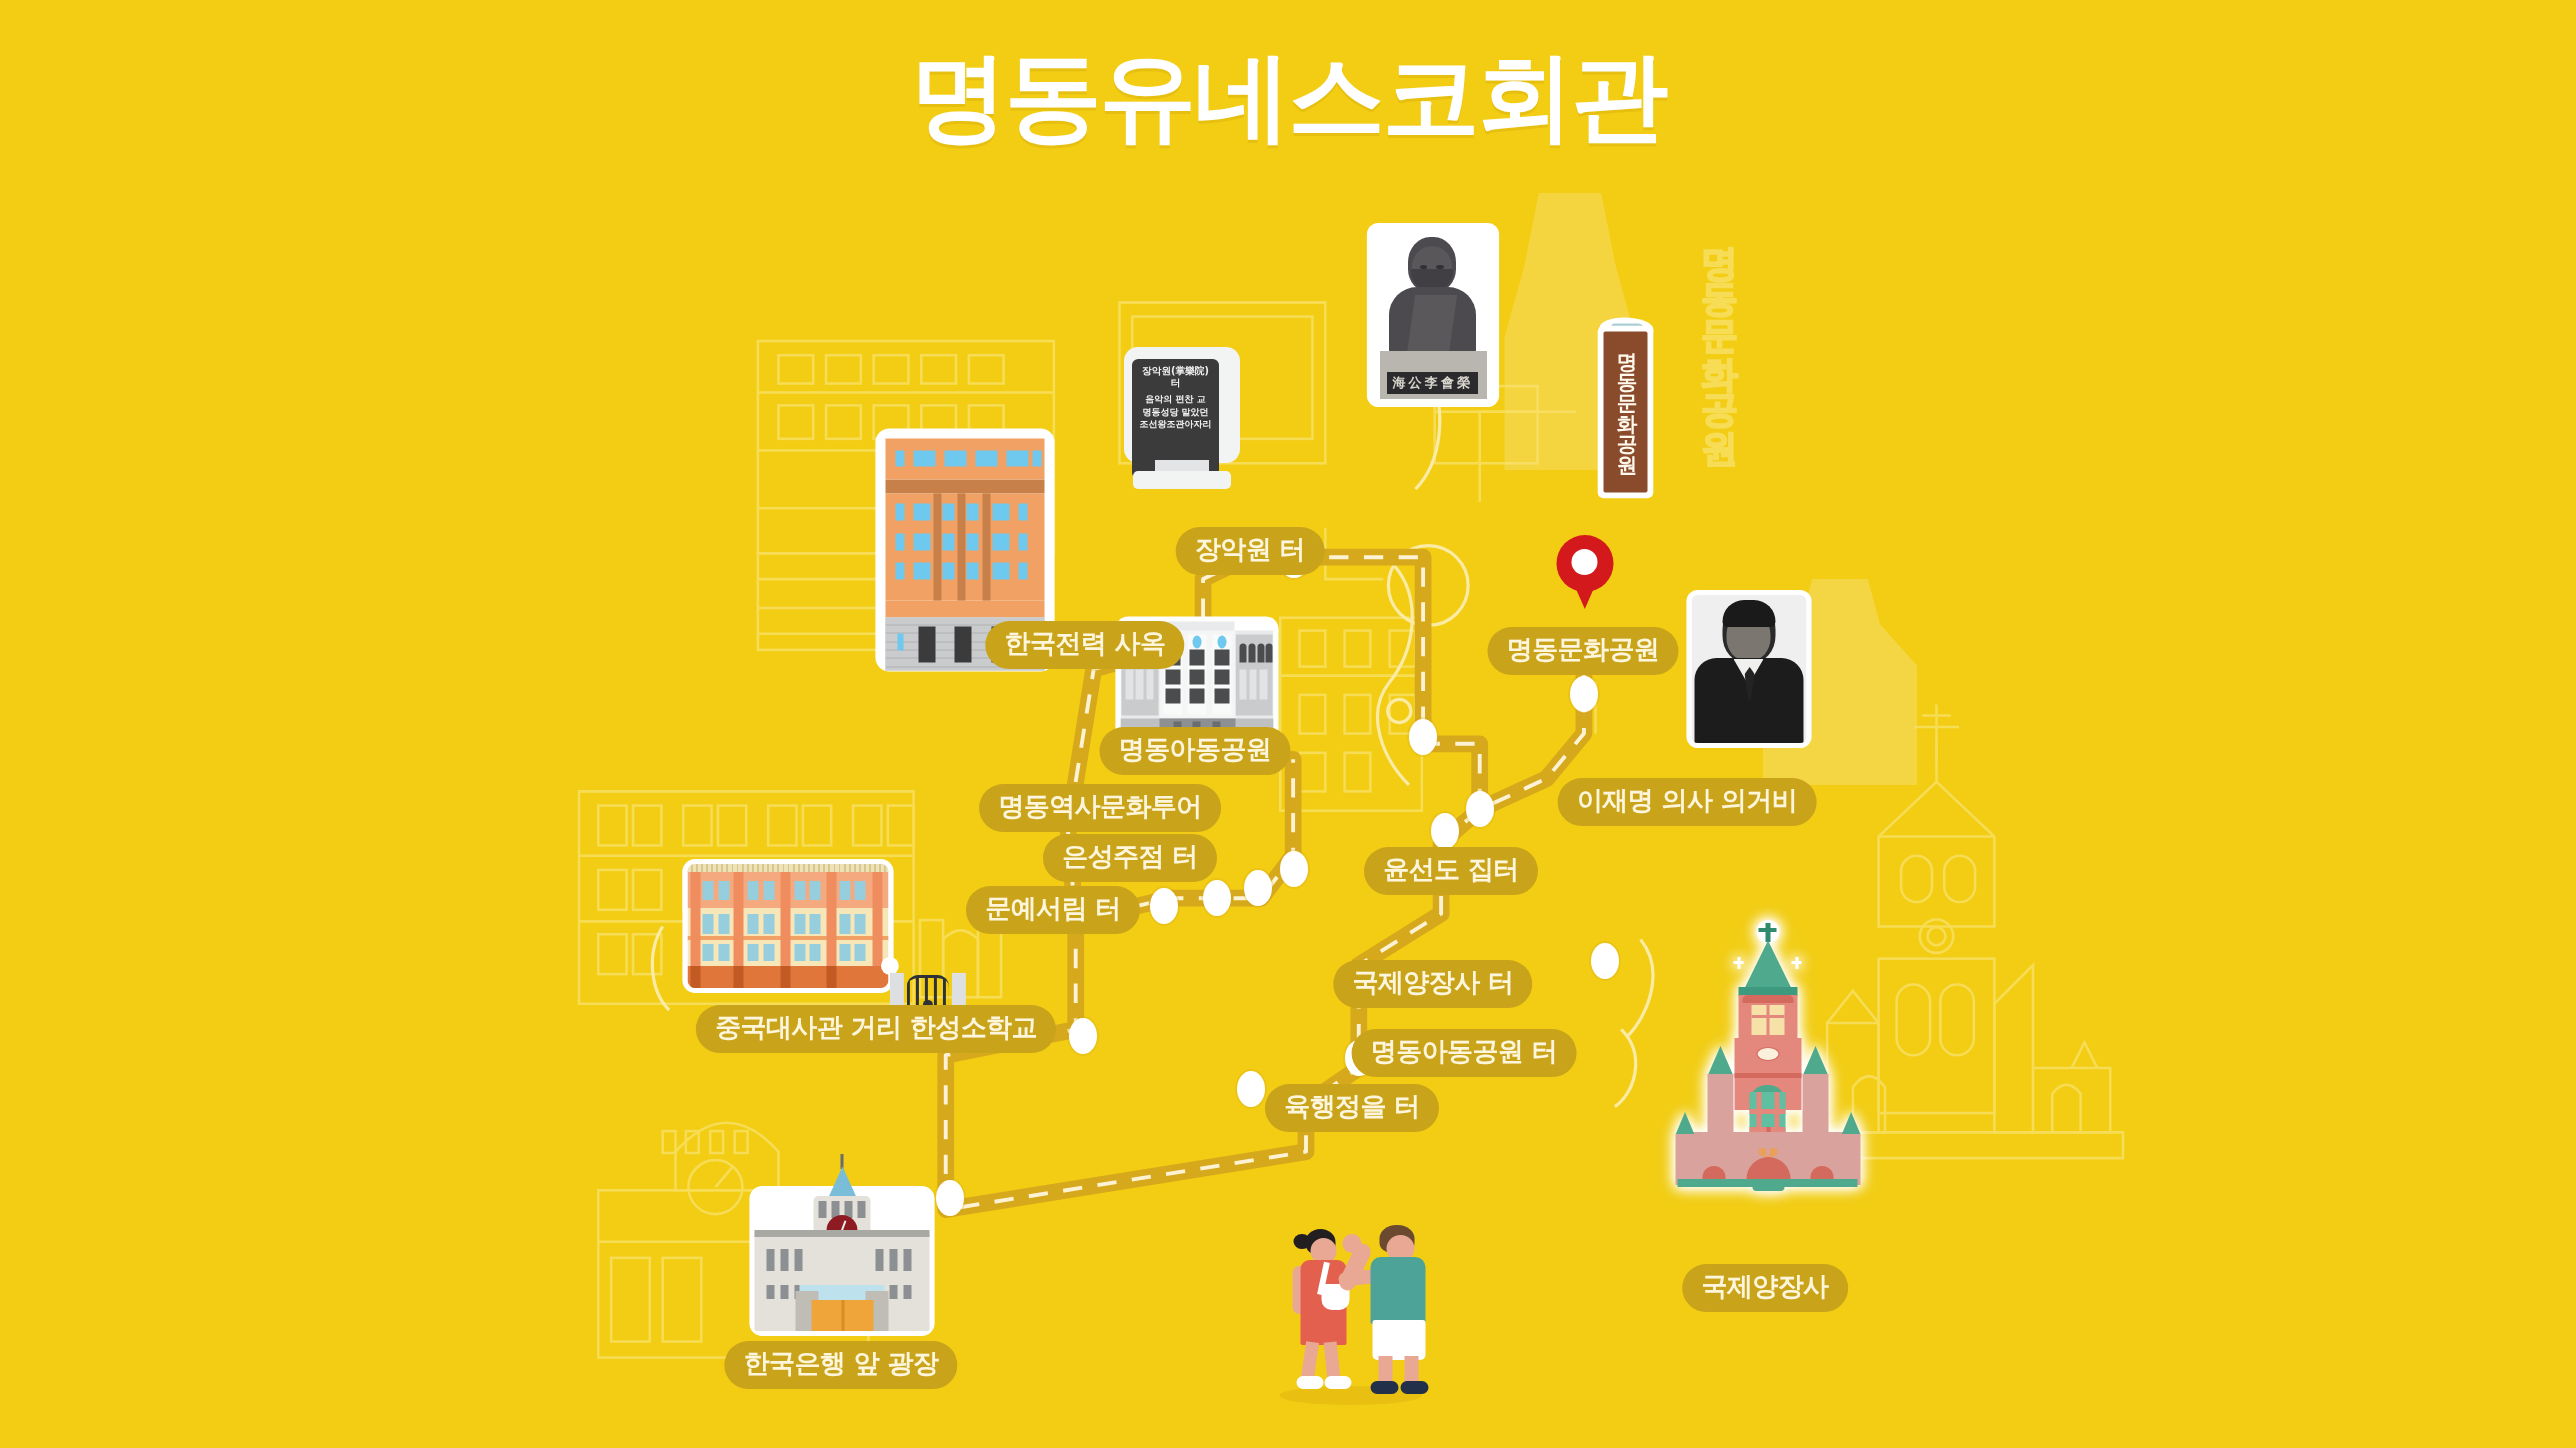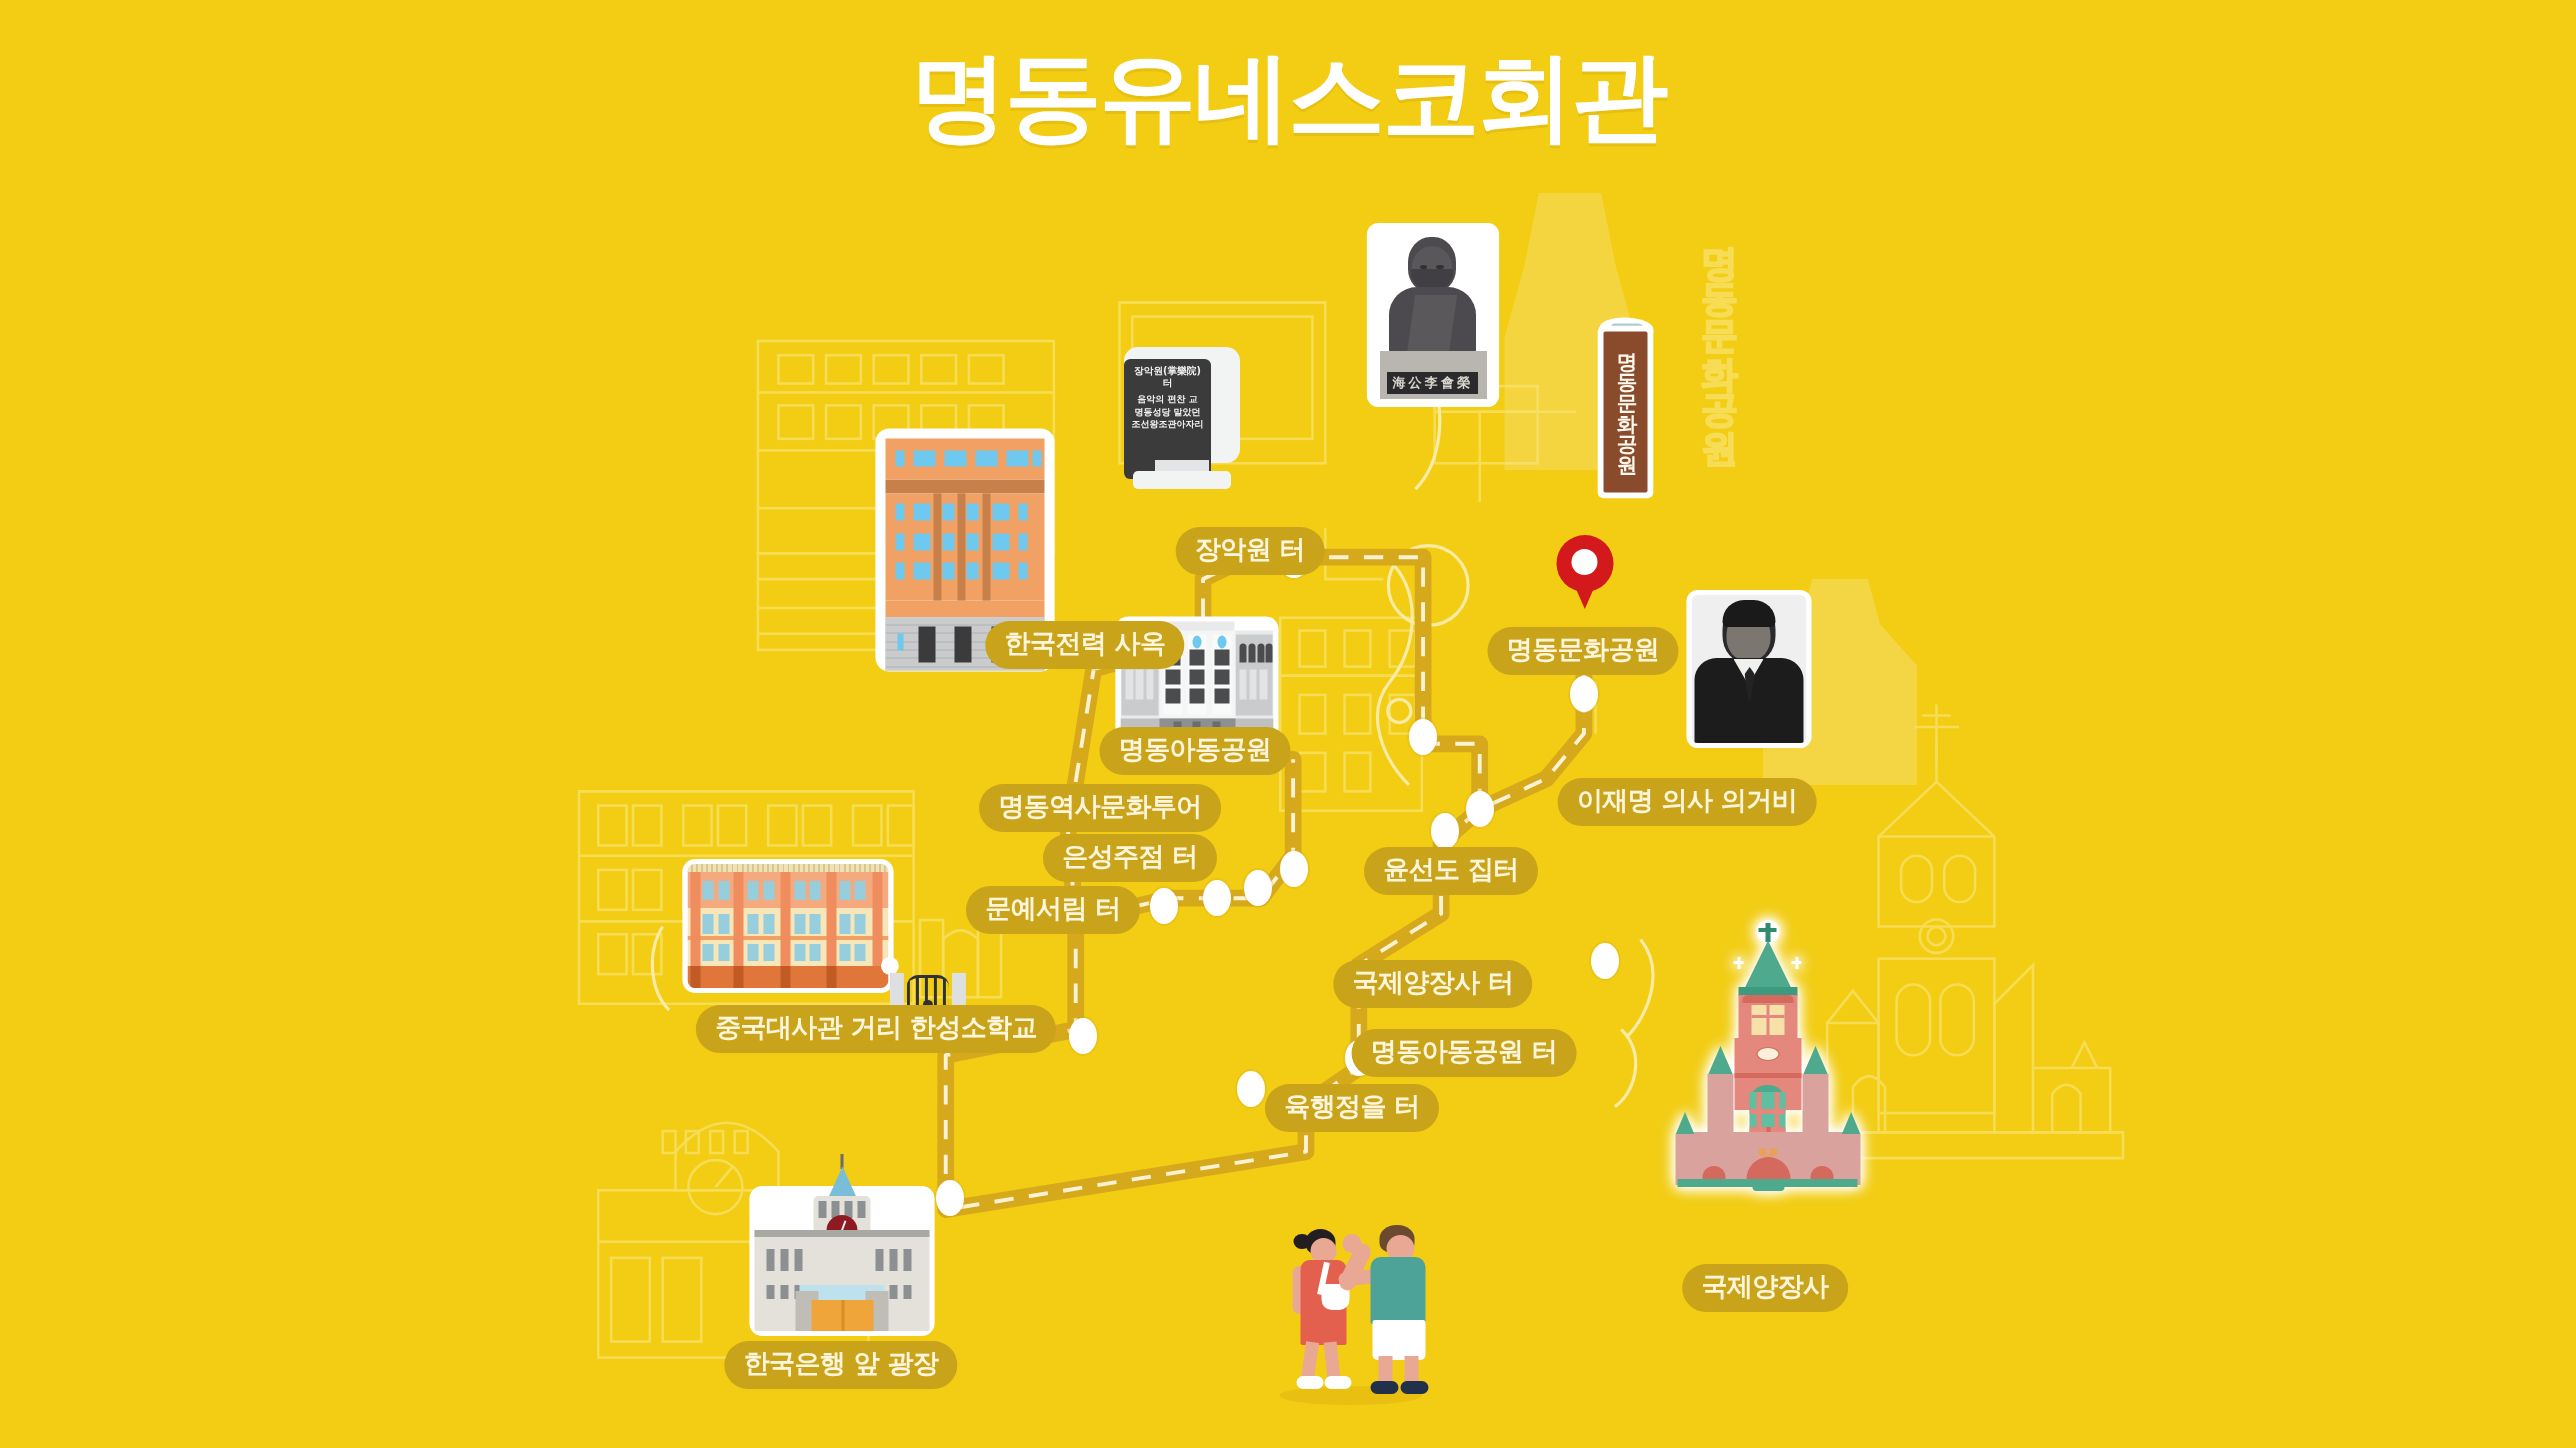--- a/index.html
+++ b/index.html
@@ -159,21 +159,21 @@
   .b-beard{position:absolute;left:39px;top:41px;width:42px;height:23px;border-radius:0 0 26px 26px;background:#413F43;}
   .b-body{position:absolute;left:16.7px;top:59px;width:87px;height:68px;background:#4C4A4E;border-radius:28px 28px 5.1px 5.1px;}
   .b-robe{position:absolute;left:39px;top:67px;width:42px;height:59px;background:#5B585C;transform:skewX(-8deg);}
   .b-ped{position:absolute;left:7.7px;bottom:2.6px;width:107px;height:48px;background:#B9B6B0;}
   .b-plate{position:absolute;left:15.4px;bottom:7.7px;width:91px;height:22px;background:#2B2A2C;display:flex;align-items:center;justify-content:center;}
   .b-plate span{color:#D9D6CE;font-size:13px;letter-spacing:3.2px;font-weight:bold;}
 
   
   .kiosk{width:116px;height:142px;position:relative;}
   .k-frame{position:absolute;left:0;top:0;width:116px;height:116px;background:#F2F3F3;border-radius:14px;}
-  .k-screen{position:absolute;left:0;top:11.6px;width:87px;height:120px;background:#3B3B3B;border-radius:6.4px;
+  .k-screen{position:absolute;left:8px;top:11.6px;width:87px;height:120px;background:#3B3B3B;border-radius:6.4px;
             color:#F1F1F1;padding:6.4px 5.1px;box-sizing:border-box;text-align:center;}
   .k-title{font-size:9.7px;font-weight:bold;margin-bottom:5.1px;line-height:1.2;}
   .k-sub{font-size:9px;font-weight:bold;line-height:1.35;}
   .k-neck{position:absolute;left:31px;top:113px;width:54px;height:13px;background:#E3E4E5;}
   .k-foot{position:absolute;left:9px;top:124px;width:98px;height:18px;background:#F2F3F3;border-radius:5.1px;}
 
   
   .pillar{width:55px;height:175px;position:relative;}
   .p-body{position:absolute;left:5.1px;top:14px;width:44px;height:161px;background:#8A4B2C;
           box-shadow:0 0 0 5.8px #fff;border-radius:1.9px;}

